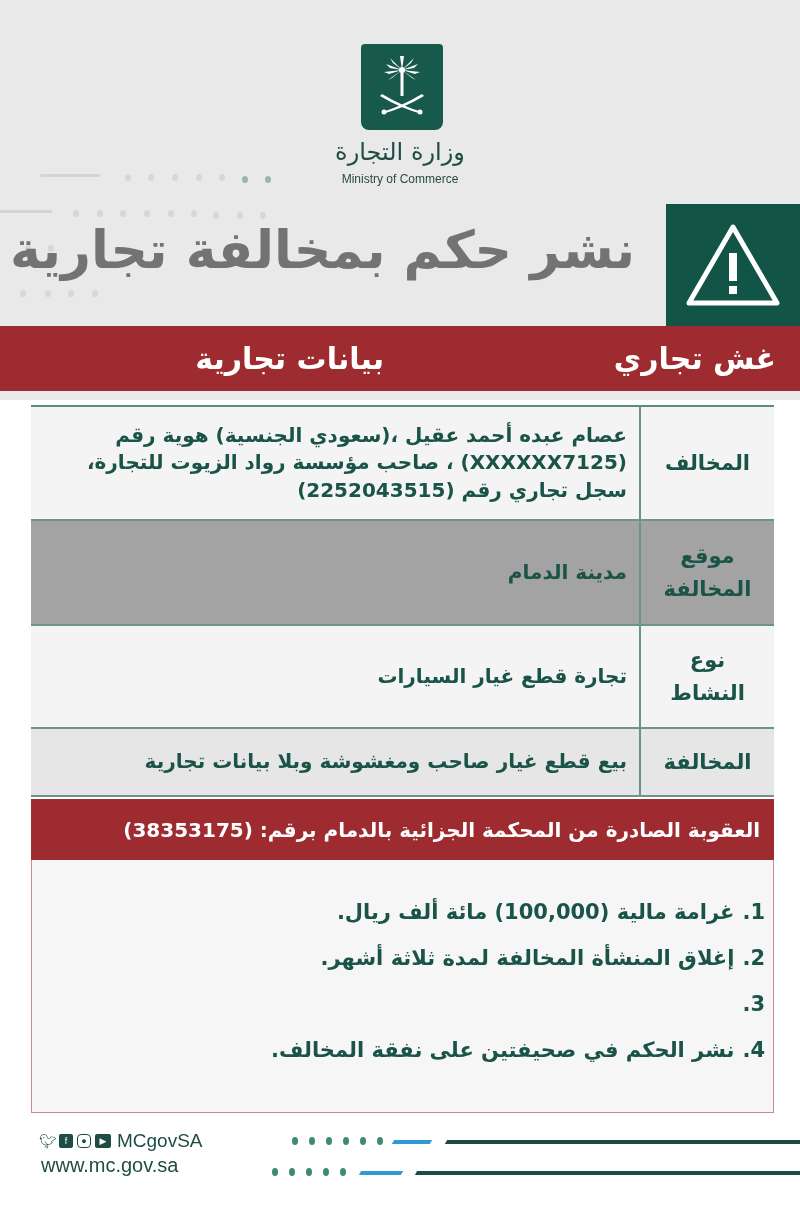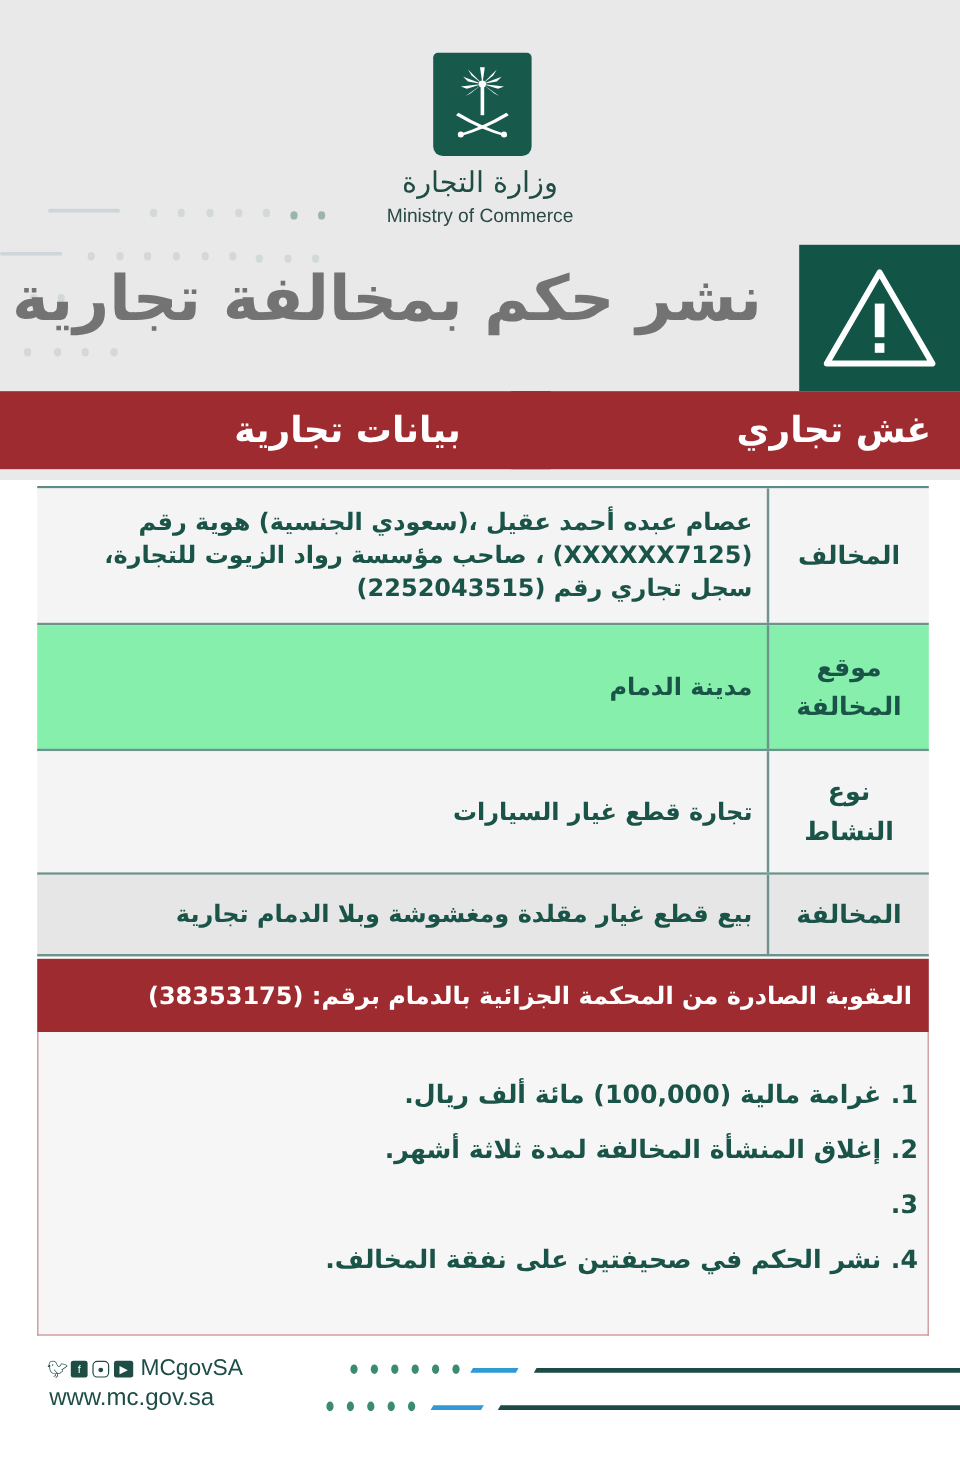--- a/index.html
+++ b/index.html
@@ -13,21 +13,21 @@
   .deco .line { position: absolute; height: 3px; background: #cfd6da; border-radius: 2px; }
   .deco .dot { position: absolute; width: 6px; height: 7px; border-radius: 50%; background: #d3d8d8; }
   .deco .dot.dk { background: #9bb5ad; }
 
   
   .logo-box { position: absolute; left: 361px; top: 44px; width: 82px; height: 86px;
     background: #175a4c; border-radius: 4px 4px 8px 8px; display:flex; align-items:center; justify-content:center; }
   .logo-ar { position: absolute; left: 300px; top: 138px; width: 200px; text-align: center;
     font-size: 24px; color: #1f4d44; direction: rtl; }
   .logo-en { position: absolute; left: 300px; top: 172px; width: 200px; text-align: center;
-    font-size: 16px; color: #2a4a45; font-family: "Liberation Sans", sans-serif; }
+    font-size: 12px; color: #2a4a45; font-family: "Liberation Sans", sans-serif; }
 
   
   .warn-box { position: absolute; left: 666px; top: 204px; width: 134px; height: 122px; background: #125446;
     display: flex; align-items: center; justify-content: center; }
   .title { position: absolute; right: 165px; top: 220px; font-size: 52px; font-weight: bold;
     color: #737373; direction: rtl; white-space: nowrap; }
 
   
   .tab { position: absolute; top: 326px; height: 65px; background: #9e2b2f; color: #fff;
     font-size: 30px; font-weight: bold; direction: rtl; display:flex; align-items:center; }
@@ -36,21 +36,21 @@
 
   
   .tbl { position: absolute; left: 31px; top: 405px; width: 743px; direction: rtl;
     border-top: 2px solid #5d8a83; }
   .row { display: flex; border-bottom: 2px solid #6c938d; }
   .row .lbl { width: 135px; border-left: 2px solid #6c938d; font-size: 21px; font-weight: bold;
     color: #1a5347; display:flex; align-items:center; justify-content:center; text-align:center; line-height: 1.55; }
   .row .val { flex: 1; font-size: 20px; font-weight: bold; color: #1a5347; padding: 0 12px 0 10px;
     display:flex; align-items:center; line-height: 1.38; }
   .r1 { height: 114px; background: #f4f4f4; }
-  .r2 { height: 105px; background: #86efac; }
+  .r2 { height: 105px; background: #a3a3a3; }
   .r3 { height: 103px; background: #f4f4f4; }
   .r4 { height: 68px; background: #e6e6e6; }
 
   
   .pen-head { position: absolute; left: 31px; top: 799px; width: 743px; height: 61px; background: #9e2b2f;
     color: #fff; font-size: 20px; font-weight: bold; direction: rtl; display:flex; align-items:center; padding-right: 14px; }
   .pen-body { position: absolute; left: 31px; top: 860px; width: 743px; height: 253px; background: #f6f6f6;
     border: 1.5px solid #c98a8a; border-top: none; direction: rtl; padding: 40px 8px 0 0; }
   .pen-item { font-size: 21px; font-weight: bold; color: #1a5347; height: 46px; display: flex; gap: 8px; }
 
@@ -145,21 +145,21 @@
   <div class="row r2">
     <div class="lbl" style="padding:0 30px;">موقع المخالفة</div>
     <div class="val">مدينة الدمام</div>
   </div>
   <div class="row r3">
     <div class="lbl" style="padding:0 40px;">نوع النشاط</div>
     <div class="val">تجارة قطع غيار السيارات</div>
   </div>
   <div class="row r4">
     <div class="lbl">المخالفة</div>
-    <div class="val">بيع قطع غيار مقلدة ومغشوشة وبلا الدمام تجارية</div>
+    <div class="val">بيع قطع غيار صاحب ومغشوشة وبلا بيانات تجارية</div>
   </div>
 </div>
 
 <div class="pen-head">
   <span>العقوبة الصادرة من المحكمة الجزائية بالدمام برقم: (38353175)</span>
 </div>
 <div class="pen-body">
   <div class="pen-item">
     <span>1.</span>
     <span>غرامة مالية (100,000) مائة ألف ريال.</span>

